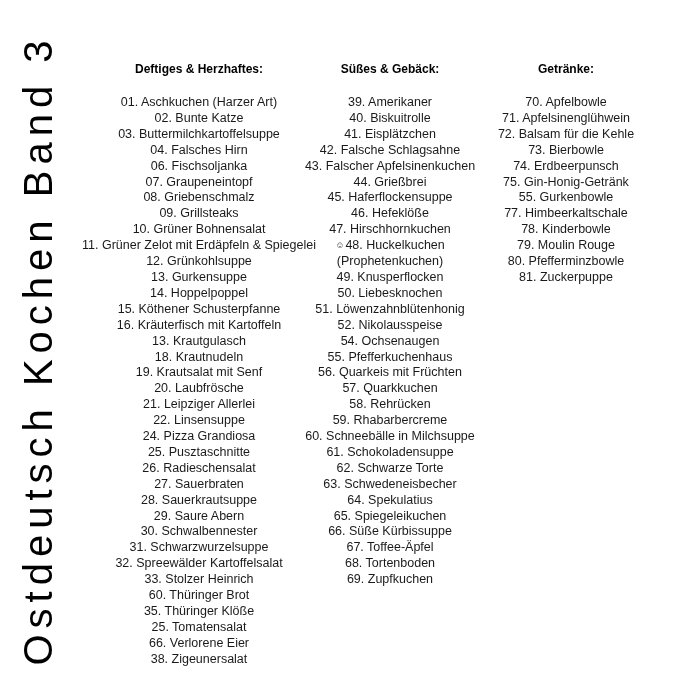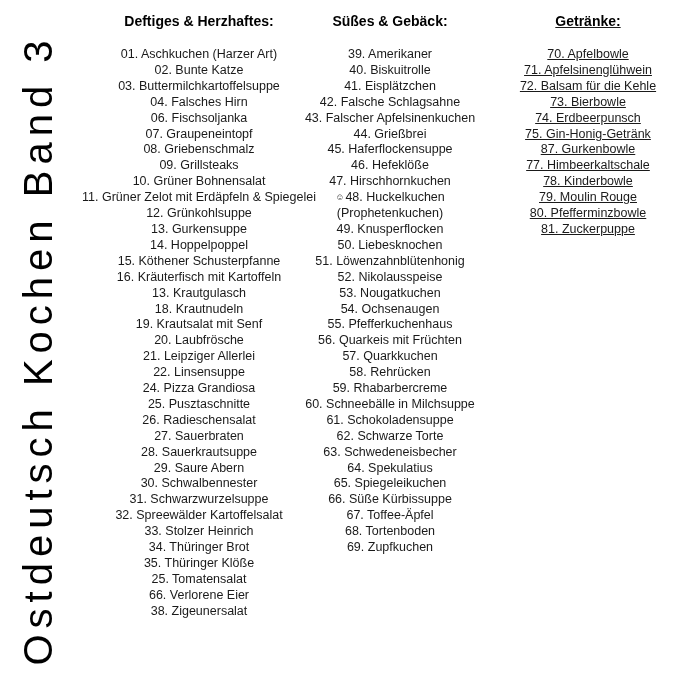--- a/index.html
+++ b/index.html
@@ -28,28 +28,29 @@
     color: #000000;
     white-space: nowrap;
   }
   .column {
     position: absolute;
     top: 8px;
     text-align: center;
   }
   .col-1 { left: 69px;  width: 260px; }
   .col-2 { left: 285px; width: 210px; }
-  .col-3 { left: 493px; width: 190px; text-decoration: underline; }
+  .col-3 { left: 471px; width: 190px; }
   .col-header {
     font-weight: 700;
-    font-size: 14px;
+    font-size: 12px;
     line-height: 26px;
     color: #000000;
     margin-bottom: 13px;
     white-space: nowrap;
+    margin-top: 48px;
   }
   .items { font-size: 12.5px; }
   .item { line-height: 15.9px; white-space: nowrap; }
   .inline-icon {
     font-size: 9px;
     color: #333333;
     vertical-align: 1px;
     margin-right: 1px;
   }
 </style>
@@ -87,21 +88,21 @@
         <div class="item">24. Pizza Grandiosa</div>
         <div class="item">25. Pusztaschnitte</div>
         <div class="item">26. Radieschensalat</div>
         <div class="item">27. Sauerbraten</div>
         <div class="item">28. Sauerkrautsuppe</div>
         <div class="item">29. Saure Abern</div>
         <div class="item">30. Schwalbennester</div>
         <div class="item">31. Schwarzwurzelsuppe</div>
         <div class="item">32. Spreewälder Kartoffelsalat</div>
         <div class="item">33. Stolzer Heinrich</div>
-        <div class="item">34. Thüringer Brot</div>
+        <div class="item">60. Thüringer Brot</div>
         <div class="item">35. Thüringer Klöße</div>
         <div class="item">25. Tomatensalat</div>
         <div class="item">66. Verlorene Eier</div>
         <div class="item">38. Zigeunersalat</div>
       </div>
   </div>
 
   <div class="column col-2">
     <div class="col-header">Süßes &amp; Gebäck:</div>
     <div class="items">
@@ -115,21 +116,20 @@
         <div class="item">46. Hefeklöße</div>
         <div class="item">47. Hirschhornkuchen</div>
         <div class="item">
           <div><span class="inline-icon">☺</span>48. Huckelkuchen</div>
           <div>(Prophetenkuchen)</div>
         </div>
         <div class="item">49. Knusperflocken</div>
         <div class="item">50. Liebesknochen</div>
         <div class="item">51. Löwenzahnblütenhonig</div>
         <div class="item">52. Nikolausspeise</div>
-        <div class="item">53. Nougatkuchen</div>
         <div class="item">54. Ochsenaugen</div>
         <div class="item">55. Pfefferkuchenhaus</div>
         <div class="item">56. Quarkeis mit Früchten</div>
         <div class="item">57. Quarkkuchen</div>
         <div class="item">58. Rehrücken</div>
         <div class="item">59. Rhabarbercreme</div>
         <div class="item">60. Schneebälle in Milchsuppe</div>
         <div class="item">61. Schokoladensuppe</div>
         <div class="item">62. Schwarze Torte</div>
         <div class="item">63. Schwedeneisbecher</div>
@@ -144,21 +144,21 @@
 
   <div class="column col-3">
     <div class="col-header">Getränke:</div>
     <div class="items">
         <div class="item">70. Apfelbowle</div>
         <div class="item">71. Apfelsinenglühwein</div>
         <div class="item">72. Balsam für die Kehle</div>
         <div class="item">73. Bierbowle</div>
         <div class="item">74. Erdbeerpunsch</div>
         <div class="item">75. Gin-Honig-Getränk</div>
-        <div class="item">87. Gurkenbowle</div>
+        <div class="item">55. Gurkenbowle</div>
         <div class="item">77. Himbeerkaltschale</div>
         <div class="item">78. Kinderbowle</div>
         <div class="item">79. Moulin Rouge</div>
         <div class="item">80. Pfefferminzbowle</div>
         <div class="item">81. Zuckerpuppe</div>
       </div>
   </div>
 
 </div>
 

